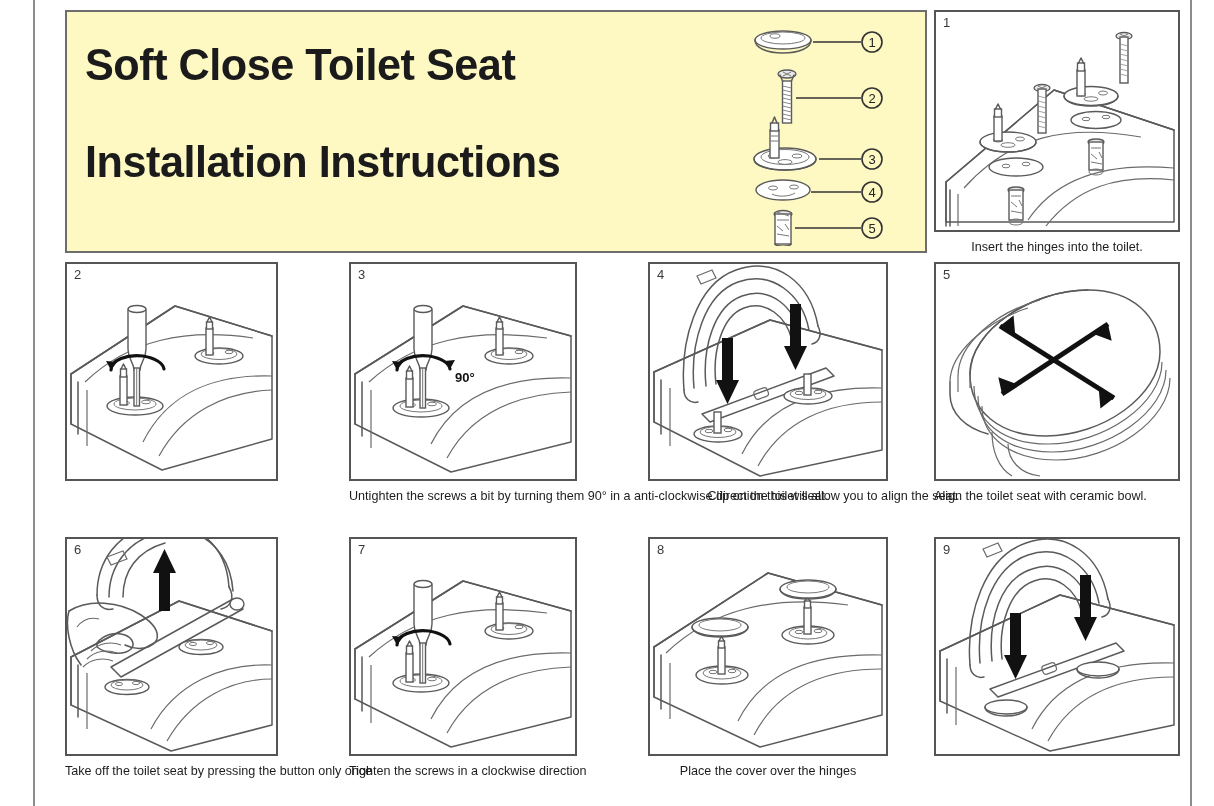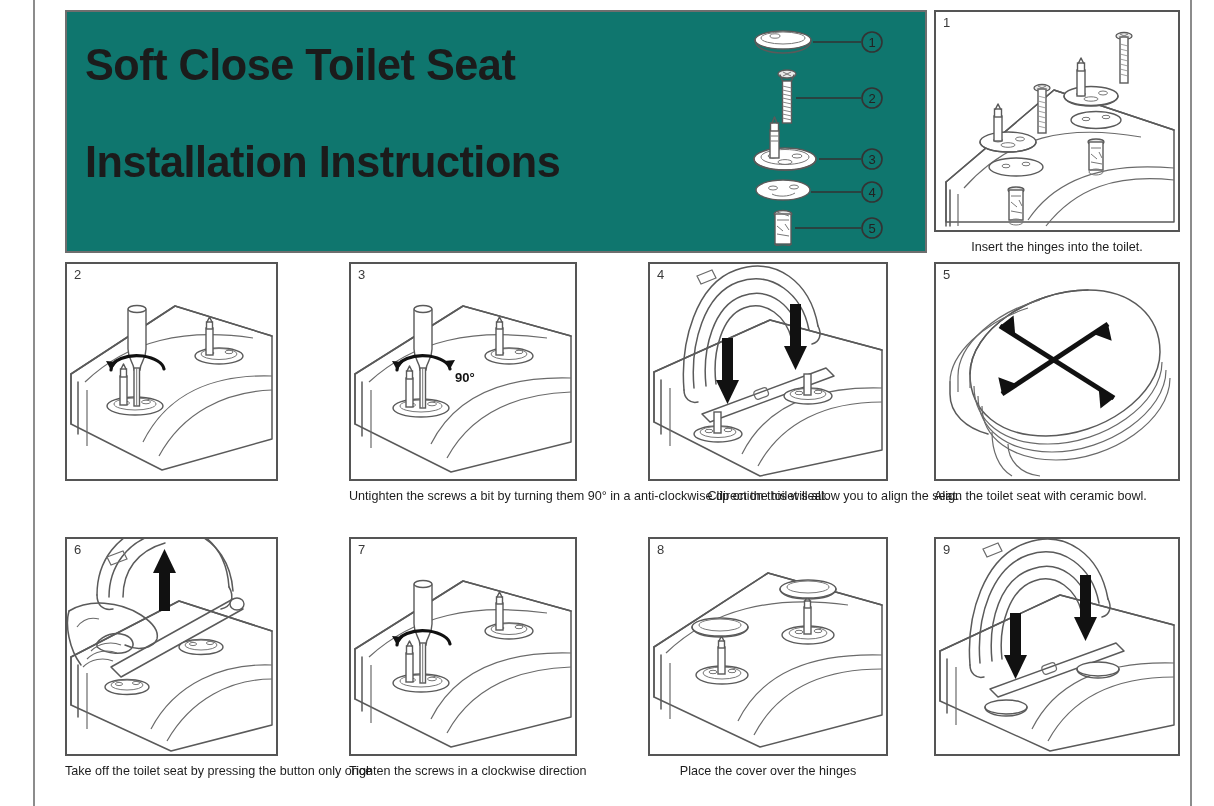--- a/index.html
+++ b/index.html
@@ -19,21 +19,21 @@
     position:absolute;left:33px;top:0;width:1159px;height:806px;
     border-left:2px solid #8c8c8c;
     border-right:2px solid #8c8c8c;
     box-sizing:border-box;
     pointer-events:none;
   }
 
   
   .header-box{
     position:absolute;left:65px;top:10px;width:862px;height:243px;
-    border:2px solid #6e6e6e;box-sizing:border-box;background:#0f766e;
+    border:2px solid #6e6e6e;box-sizing:border-box;background:#fef9c3;
   }
   .title-wrap{
     position:absolute;left:18px;top:30px;width:640px;
   }
   .title-line{
     font-weight:bold;
     font-size:45px;
     line-height:1.0;
     letter-spacing:-0.5px;
     color:#1b1b1b;

